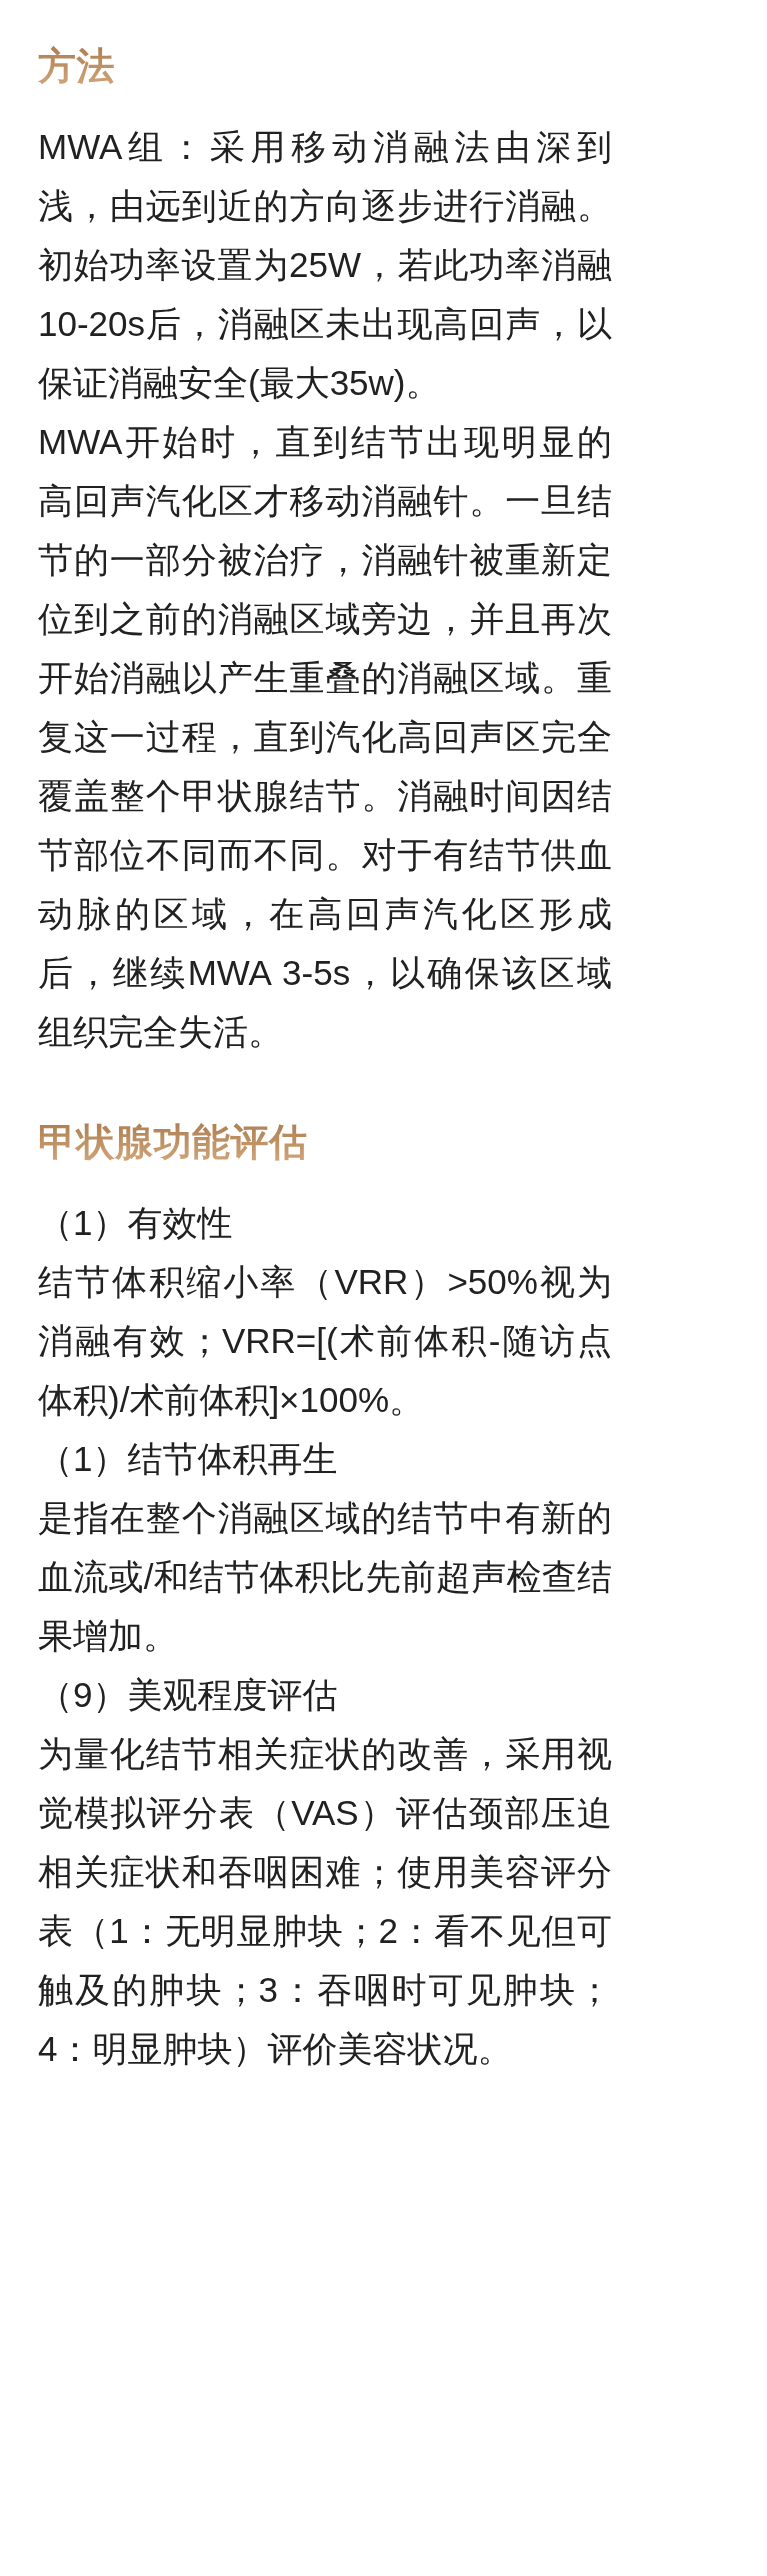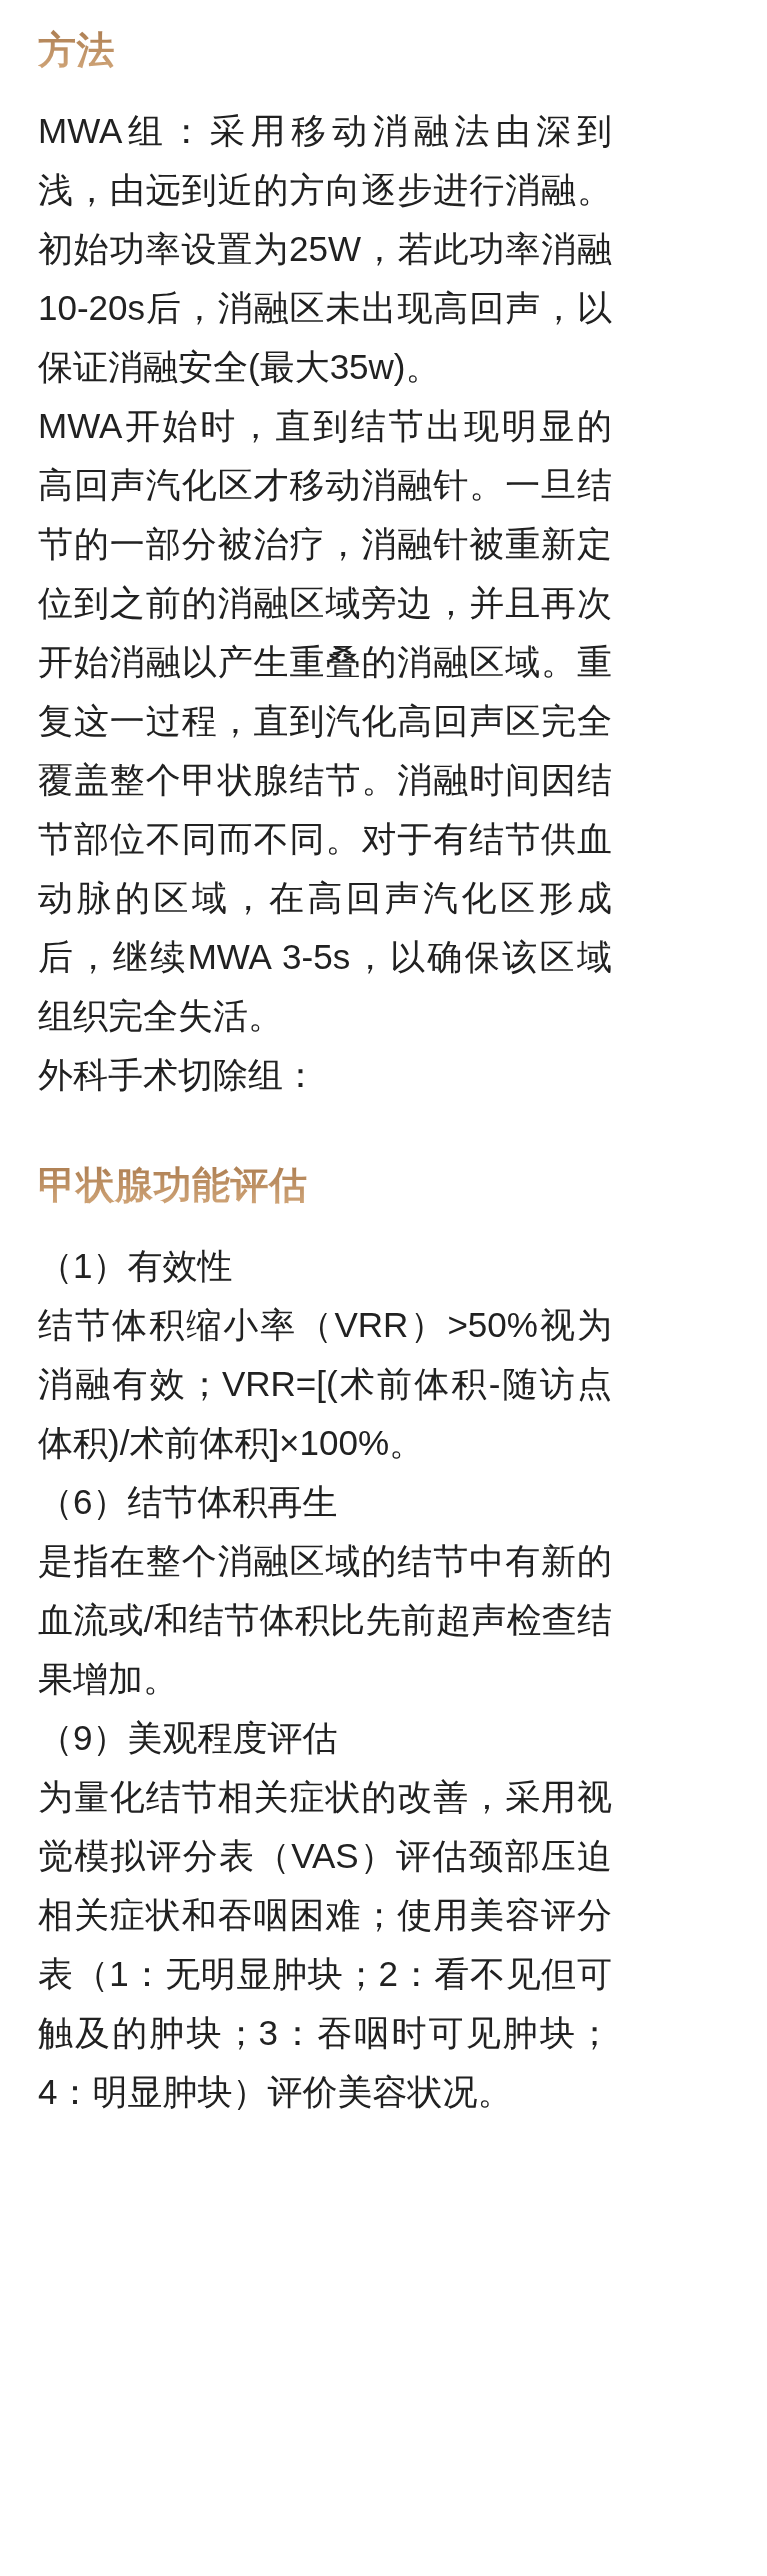--- a/index.html
+++ b/index.html
@@ -8,21 +8,21 @@
     background: #ffffff;
   }
   body {
     width: 767px;
     font-family: "Liberation Sans", sans-serif;
   }
   .page {
     box-sizing: border-box;
     width: 650px;
     min-height: 2576px;
-    padding: 25px 38px 42px 38px;
+    padding: 41px 38px 42px 38px;
     background: var(--page-bg, #ffffff);
     border-radius: 17px;
   }
   .section-heading {
     font-family: "DejaVu Serif", serif;
     font-size: 38px;
     line-height: 50px;
     font-weight: 700;
     margin: 0 0 26px 0;
     color: var(--accent, #bf8e60);
@@ -60,30 +60,29 @@
 
 <div class="page">
 
   <h1 class="section-heading">方法</h1>
 
   <p class="para"><strong>MWA组：</strong><span>采用移动消融法由深到浅，由远到近的方向逐步进行消融。初始功率设置为25W，若此功率消融10-20s后，消融区未出现高回声，以保证消融安全(最大35w)。</span></p>
 
   <p class="para"><span>MWA开始时，直到结节出现明显的高回声汽化区才移动消融针。一旦结节的一部分被治疗，消融针被重新定位到之前的消融区域旁边，并且再次开始消融以产生重叠的消融区域。重复这一过程，直到汽化高回声区完全覆盖整个甲状腺结节。消融时间因结节部位不同而不同。对于有结节供血动脉的区域，在高回声汽化区形成后，继续MWA 3-5s，以确保该区域组织完全失活。</span></p>
 
 
-  <p class="para"><strong>外科手术切除组：</strong><span></span></p>
 
 
   <h1 class="section-heading second">甲状腺功能评估</h1>
 
   <p class="para"><span>（1）有效性</span></p>
 
   <p class="para"><span>结节体积缩小率（VRR）&gt;50%视为消融有效；VRR=[(术前体积-随访点体积)/术前体积]×100%。</span></p>
 
-  <p class="para"><span>（6）结节体积再生</span></p>
+  <p class="para"><span>（1）结节体积再生</span></p>
 
   <p class="para"><span>是指在整个消融区域的结节中有新的血流或/和结节体积比先前超声检查结果增加。</span></p>
 
   <p class="para"><span>（9）美观程度评估</span></p>
 
   <p class="para"><span>为量化结节相关症状的改善，采用视觉模拟评分表（VAS）评估颈部压迫相关症状和吞咽困难；使用美容评分表（1：无明显肿块；2：看不见但可触及的肿块；3：吞咽时可见肿块；4：明显肿块）评价美容状况。</span></p>
 
 </div>
 
 

